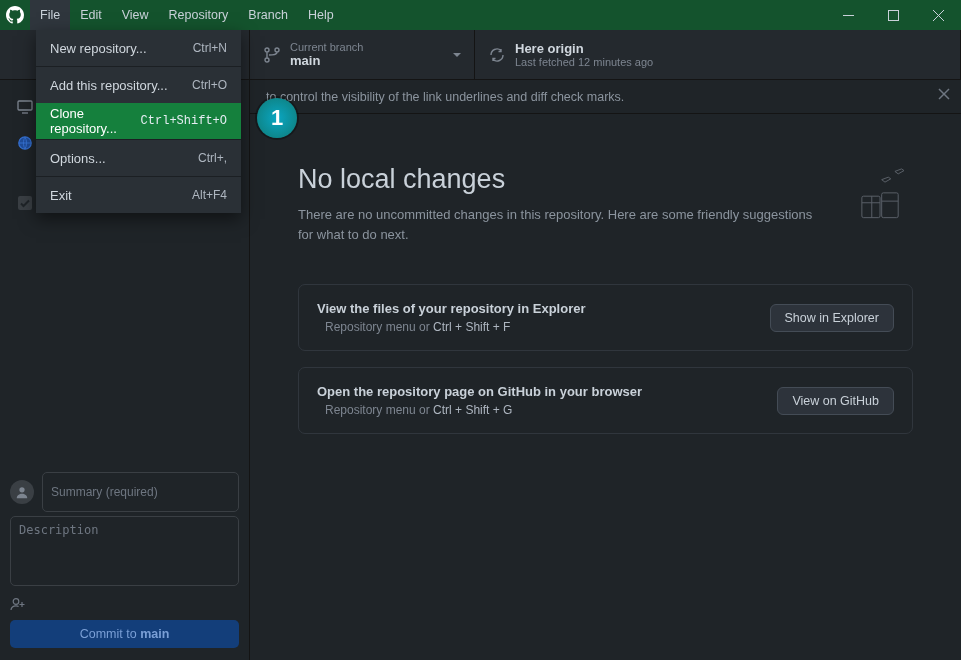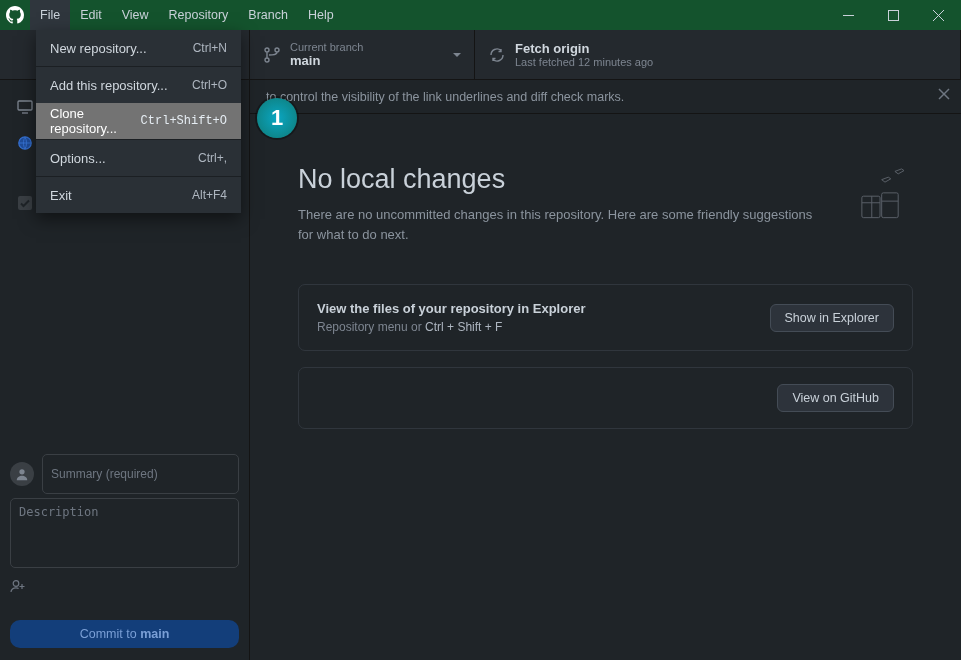--- a/index.html
+++ b/index.html
@@ -36,49 +36,49 @@
   .side-bottom { padding:8px 10px 12px 10px; }
   .avatar-row { display:flex; align-items:center; gap:8px; }
   .avatar { width:24px; height:24px; border-radius:50%; background:#3a3f44; display:flex; align-items:center; justify-content:center; }
   .avatar svg { width:14px; height:14px; fill:#7d8590; }
   .summary-input { flex:1; height:40px; background:transparent; border:1px solid #3a3f44; border-radius:5px; color:#c9d1d9; font-size:12px; padding:0 8px; }
   .summary-input::placeholder { color:#6e7681; }
   .desc-box { margin-top:4px; width:100%; height:70px; background:transparent; border:1px solid #3a3f44; border-radius:5px; color:#c9d1d9; font-size:12px; padding:6px 8px; resize:none; }
   .desc-box::placeholder { color:#6e7681; }
   .coauthor-row { margin-top:6px; }
   .coauthor-row svg { width:16px; height:16px; fill:#6e7681; }
-  .commit-btn { margin-top:22px; width:100%; height:28px; border:none; border-radius:10px; background:#133e7a; color:#7a9fd6; font-size:12.5px; cursor:default; }
+  .commit-btn { margin-top:4px; width:100%; height:28px; border:none; border-radius:5px; background:#133e7a; color:#7a9fd6; font-size:12.5px; cursor:default; }
   .commit-main { font-weight:600; }
 
   .content { flex:1; position:relative; background:#1f2428; }
   .tip-bar { height:34px; display:flex; align-items:center; padding:0 16px; border-bottom:1px solid #141414; position:relative; }
   .tip-text { font-size:12.5px; color:#8b949e; }
   .tip-close { position:absolute; right:10px; top:7px; }
   .tip-close svg { width:14px; height:14px; stroke:#6e7681; stroke-width:1.5; fill:none; }
 
   .main-panel { padding:50px 48px 5px 48px; }
   .mp-head { display:flex; align-items:flex-start; gap:30px; }
   .mp-head-text { max-width:520px; }
   .mp-title { font-size:27px; font-weight:400; color:#c9d1d9; margin-bottom:10px; }
   .mp-sub { font-size:13px; color:#8b949e; line-height:1.5; }
   .mp-illus { width:80px; height:70px; margin-left:auto; margin-top:-2px; }
   .mp-illus svg { width:100%; height:100%; stroke:#5a6068; stroke-width:1.2; fill:none; }
 
   .suggestions { margin-top:40px; }
   .sugg-card { border:1px solid #30363d; border-radius:7px; padding:16px 18px; margin-bottom:16px; display:flex; align-items:center; }
   .sugg-left .sugg-title { font-size:13px; font-weight:600; color:#c9d1d9; margin-bottom:4px; }
-  .sugg-left .sugg-sub { font-size:12px; color:#7d8590; }
+  .sugg-left .sugg-sub { font-size:12px; color:#7d8590;margin-left:8px; }
   .sugg-sub .k { color:#aeb6c0; }
   .sugg-btn { margin-left:auto; padding:6px 14px; border:1px solid #444c56; border-radius:6px; background:#2d333b; color:#c9d1d9; font-size:12.5px; cursor:default; }
 
   
   .dropdown { position:absolute; top:30px; left:36px; width:205px; background:#2a3036; box-shadow:0 6px 16px rgba(0,0,0,.5); z-index:10; }
   .dd-item { display:flex; justify-content:space-between; align-items:center; height:36px; padding:0 14px; font-size:13px; color:#d0d7de; cursor:default; }
   .dd-item .sc { font-size:12px; color:#aeb6c0; }
-  .dd-item.highlight { background:#737373; color:#fff; }
+  .dd-item.highlight { background:#15803d; color:#fff; }
   .dd-item.highlight .sc { color:#e6edf3;font-family:Liberation Mono, monospace; }
   .dd-sep { height:1px; background:#1b1f23; }
 
   
   .anno { position:absolute; top:98px; left:257px; width:40px; height:40px; border-radius:50%; background:radial-gradient(circle at 50% 50%, #0aa6c2, #0f7a75); display:flex; align-items:center; justify-content:center; color:#fff; font-size:22px; font-weight:700; z-index:20; box-shadow:0 0 0 2px rgba(0,0,0,.3); }
 
   
 </style>
 </head>
 <body>
@@ -133,21 +133,21 @@
           <path d="M1 3l4 4 4-4"></path>
         </svg></div>
   </div>
   <div class="tool-slot fetch">
     <div class="tool-icon">
       <svg viewBox="0 0 16 16">
           <path d="M2 8a6 6 0 0110-4.5M14 8a6 6 0 01-10 4.5M12 2v2.5H9.5M4 14v-2.5H6.5" stroke="#7d8590" stroke-width="1.4" fill="none"></path>
         </svg>
     </div>
     <div class="tool-text">
-      <div class="tt-value">Fetch origin</div>
+      <div class="tt-value">Here origin</div>
       <div class="tt-sub">Last fetched 12 minutes ago</div>
     </div>
   </div>
 </div>
 
 <div class="body-row">
   <div class="sidebar">
     <div class="side-icons">
       <div class="srow">
           <svg viewBox="0 0 16 16">
@@ -222,20 +222,24 @@
 
       <div class="suggestions">
         <div class="sugg-card">
           <div class="sugg-left">
             <div class="sugg-title">View the files of your repository in Explorer</div>
             <div class="sugg-sub"><span>Repository menu or </span><span class="k">Ctrl + Shift +  F</span></div>
           </div>
           <button class="sugg-btn">Show in Explorer</button>
         </div>
         <div class="sugg-card">
+          <div class="sugg-left">
+            <div class="sugg-title">Open the repository page on GitHub in your browser</div>
+            <div class="sugg-sub"><span>Repository menu or </span><span class="k">Ctrl + Shift +  G</span></div>
+          </div>
           <button class="sugg-btn">View on GitHub</button>
         </div>
       </div>
     </div>
   </div>
 </div>
 
 <div class="dropdown">
   <div class="dd-item">
     <span>New repository...</span>

